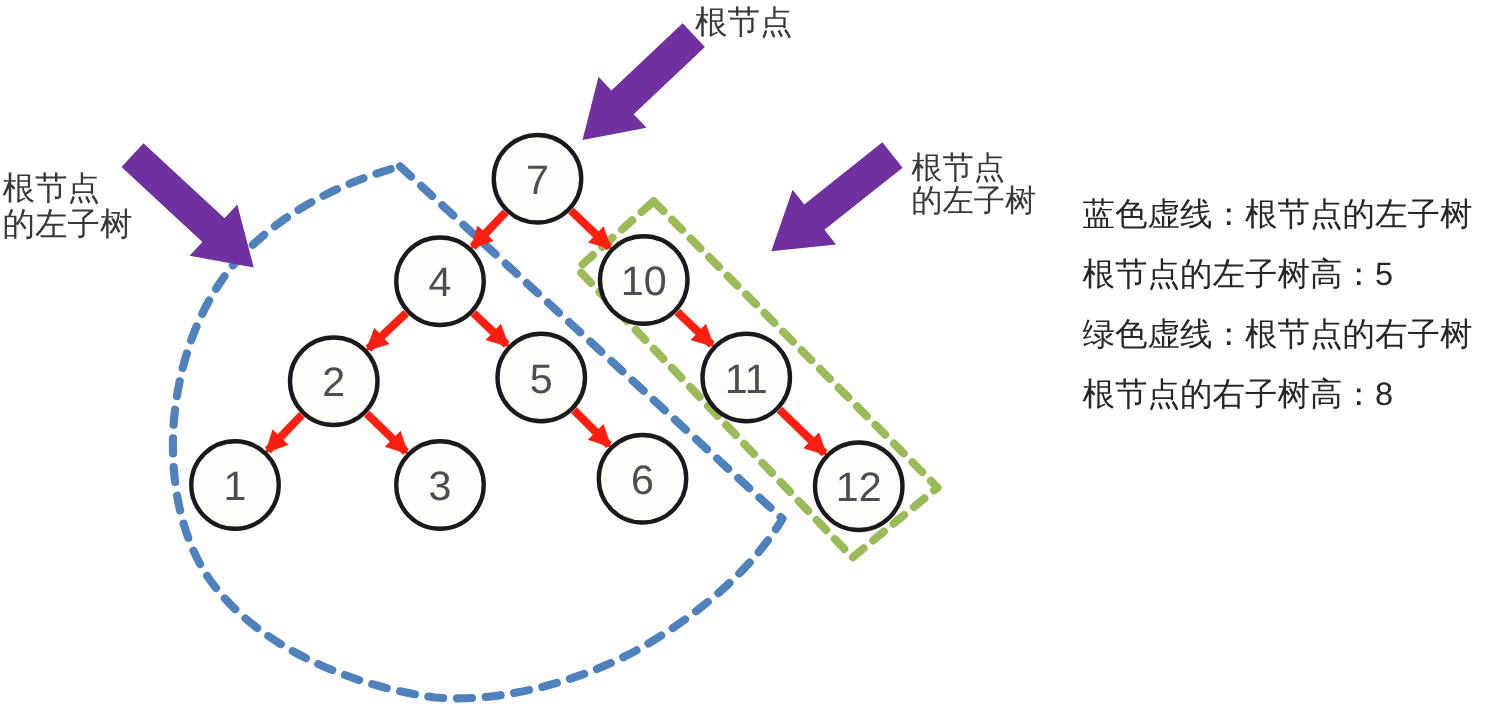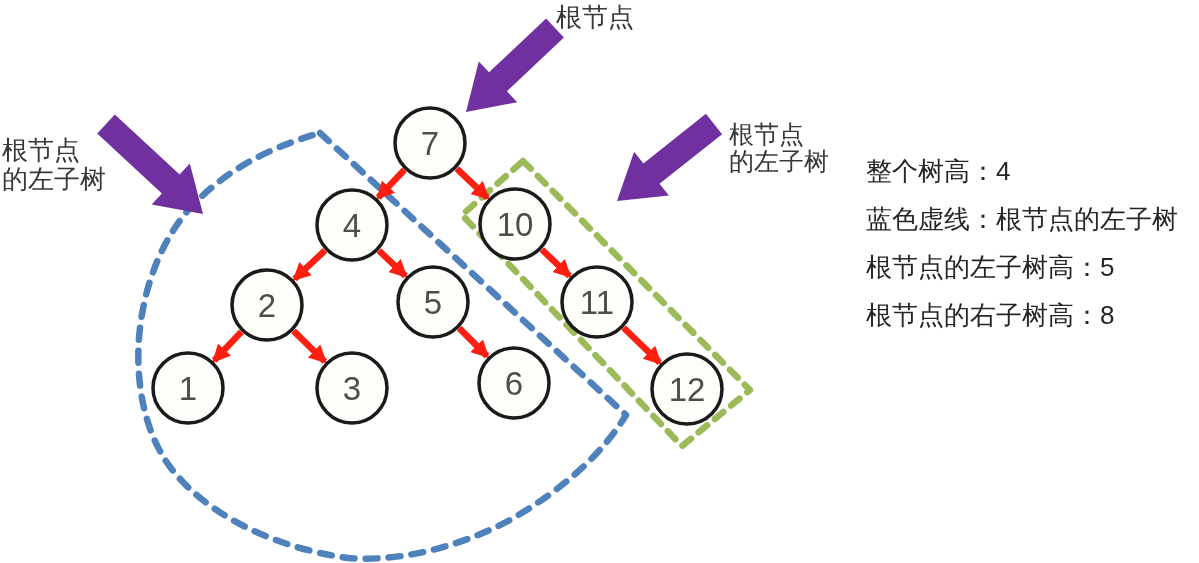--- a/index.html
+++ b/index.html
@@ -112,19 +112,19 @@
     <span class="ln">根节点</span>
     <span class="ln">的左子树</span>
   </div>
 
   <div class="label right-label">
     <span class="ln">根节点</span>
     <span class="ln">的左子树</span>
   </div>
 
   <div class="info">
-    <div>整个树高：4</div>
     <div>蓝色虚线：根节点的左子树</div>
     <div>根节点的左子树高：5</div>
+    <div>绿色虚线：根节点的右子树</div>
     <div>根节点的右子树高：8</div>
   </div>
 
 </div>
 
 </body></html>

